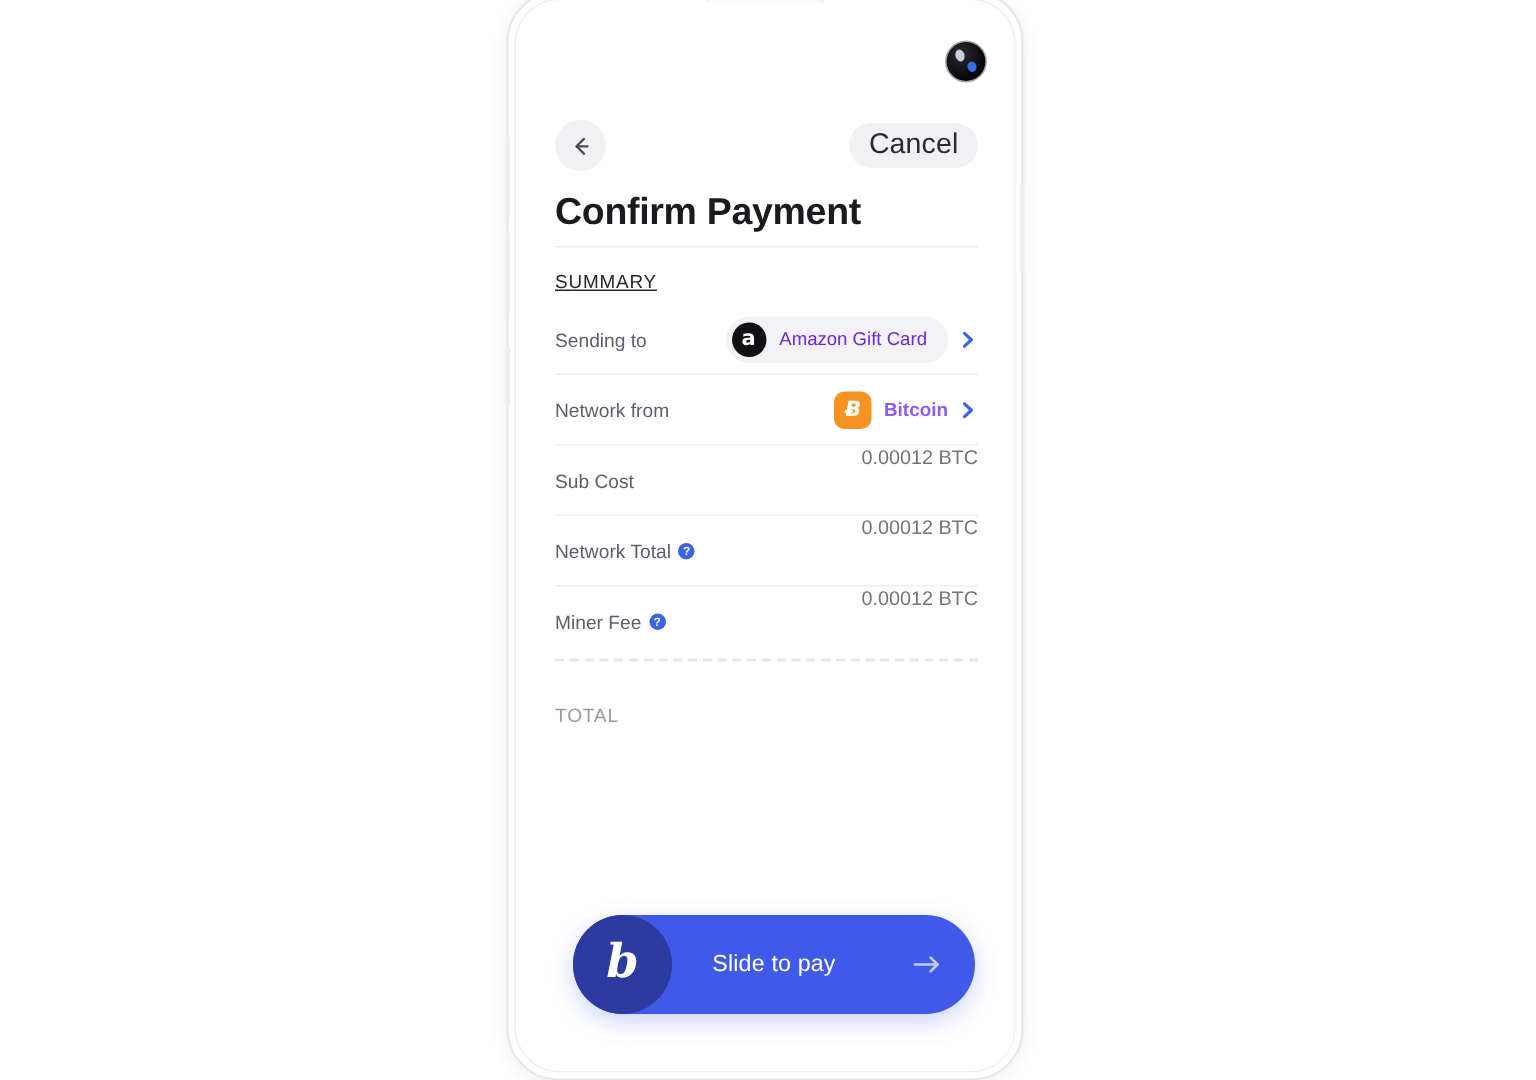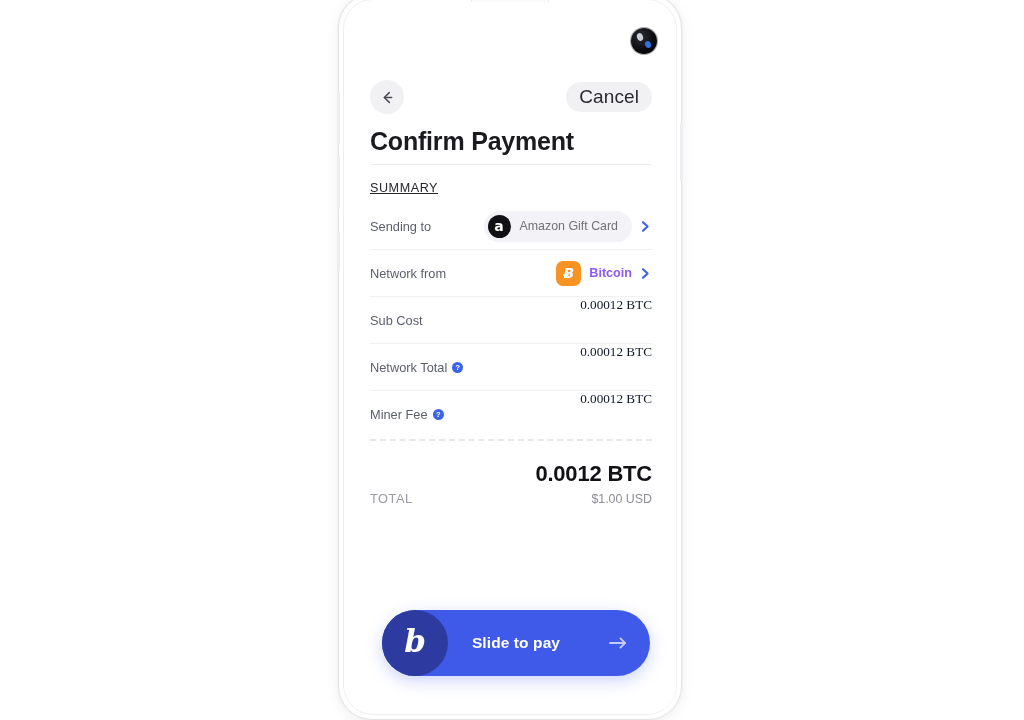--- a/index.html
+++ b/index.html
@@ -204,22 +204,21 @@
   .row-label {
     font-size: 12.8px;
     color: #5c5f6b;
     display: flex;
     align-items: center;
     gap: 5px;
   }
 
   .row-value {
     font-size: 13.2px;
-    color: #0f172a;
-    font-family: Liberation Serif, serif;
+    color: #737373;
   }
 
   .help-icon {
     width: 11px;
     height: 11px;
     border-radius: 50%;
     background: #3b63e8;
     color: #ffffff;
     font-size: 8px;
     line-height: 11px;
@@ -252,21 +251,21 @@
     color: #ffffff;
     font-size: 14px;
     font-weight: bold;
     line-height: 23px;
     text-align: center;
     font-family: "DejaVu Sans", sans-serif;
   }
 
   .merchant-name {
     font-size: 12.4px;
-    color: #737373;
+    color: #6d28d9;
   }
 
   .asset-row {
     display: flex;
     align-items: center;
     gap: 8px;
   }
 
   .btc-logo {
     width: 25px;
@@ -371,21 +370,21 @@
     line-height: 1;
     margin-top: -3px;
   }
 
   .slider-text {
     position: absolute;
     left: 0;
     right: 0;
     text-align: center;
     font-size: 15.5px;
-    font-weight: bold;
+    font-weight: normal;
     color: #ffffff;
     letter-spacing: .1px;
   }
 
   .slider-arrow {
     position: absolute;
     right: 22px;
     top: 50%;
     transform: translateY(-50%);
     display: flex;
@@ -490,24 +489,20 @@
             </div>
             <div class="row-value">0.00012 BTC</div>
           </div>
 
         </div>
 
         <div class="dashed-sep"></div>
 
         <div class="total-block">
           <div class="total-label">TOTAL</div>
-          <div class="total-right">
-            <div class="total-amount">0.0012 BTC</div>
-            <div class="total-fiat">$1.00 USD</div>
-          </div>
         </div>
 
         <div class="slider">
           <div class="slider-text">Slide to pay</div>
           <span class="slider-arrow">
             <svg width="20" height="16" viewBox="0 0 20 16" fill="none">
               <path d="M2 8h15" stroke="#c3cdf6" stroke-width="1.8" stroke-linecap="round"></path>
               <path d="M12.4 3.4L17 8l-4.6 4.6" stroke="#c3cdf6" stroke-width="1.8" stroke-linecap="round" stroke-linejoin="round"></path>
             </svg>
           </span>

